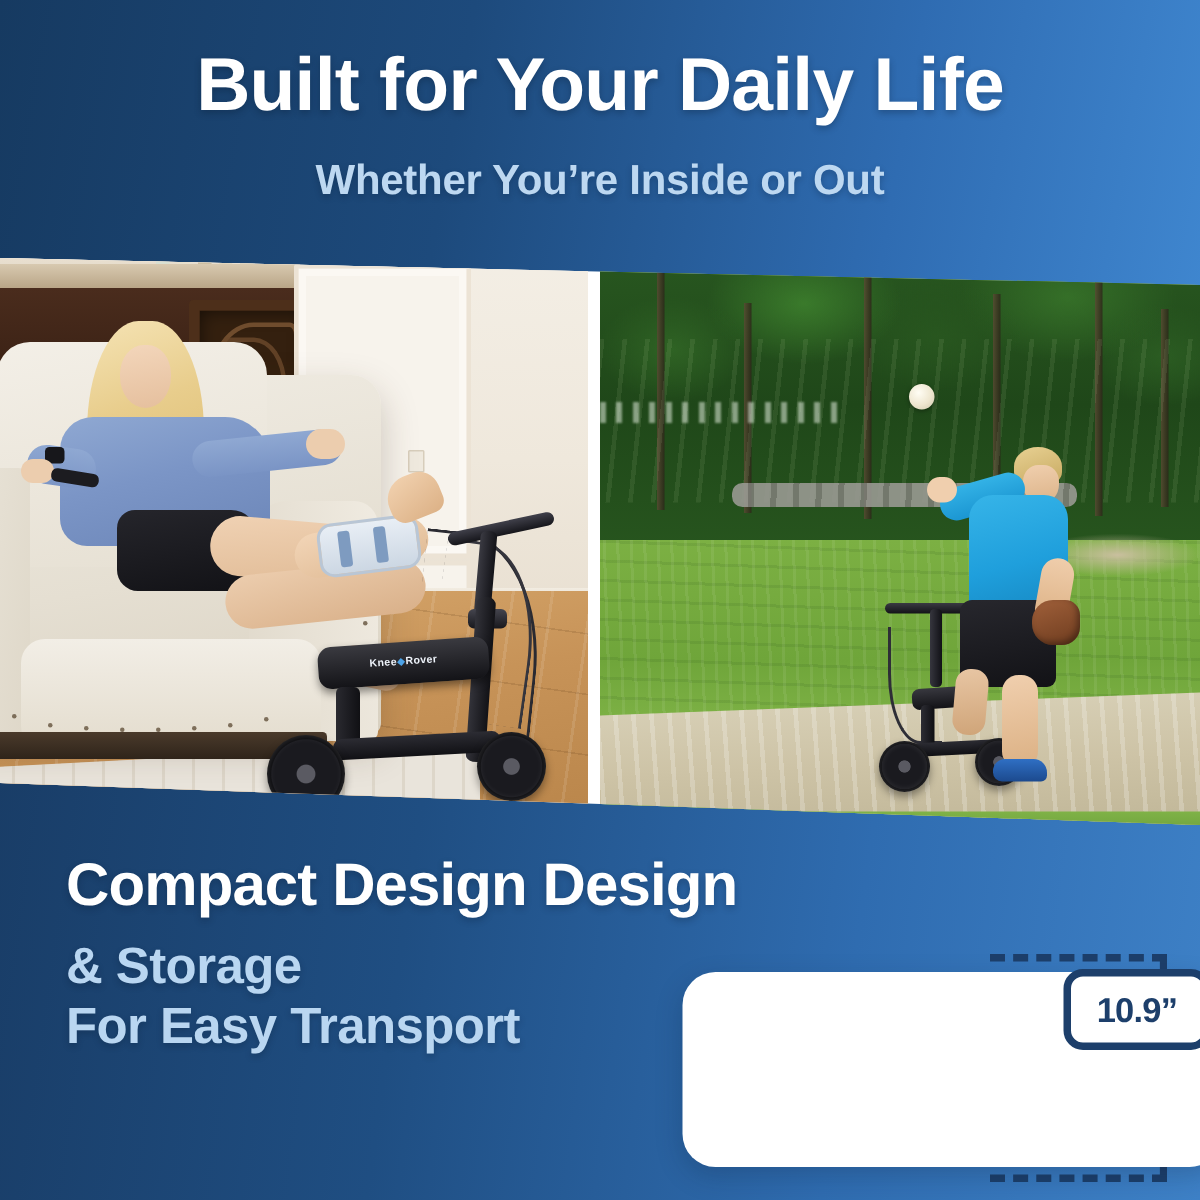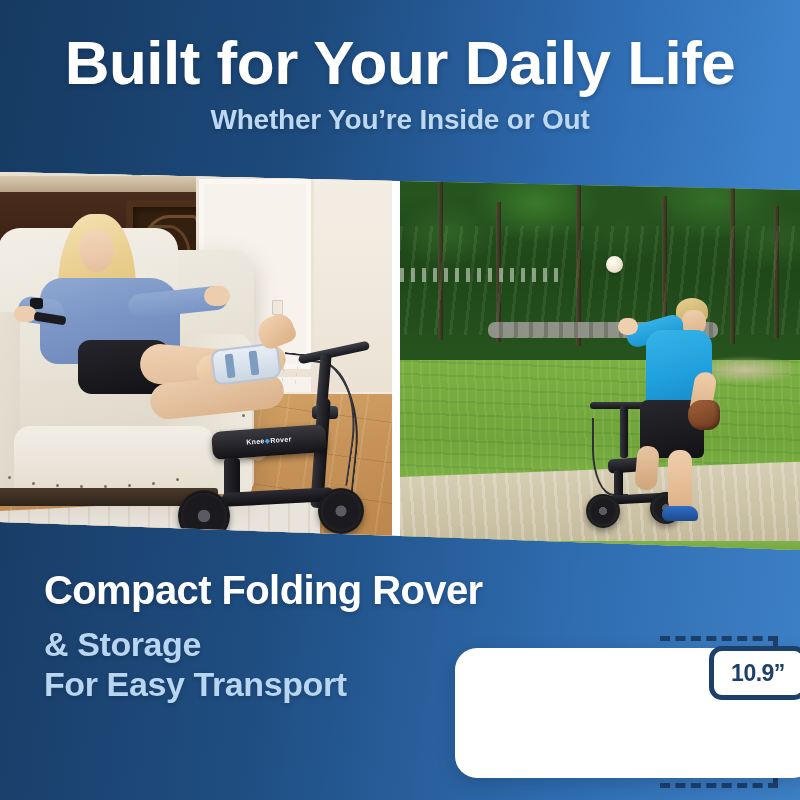--- a/index.html
+++ b/index.html
@@ -12,21 +12,21 @@
   #page{position:relative;width:800px;height:800px;overflow:hidden;}
 
   
   .header{
     position:absolute;left:0;top:0;width:800px;height:200px;
     background:linear-gradient(100deg,#163a61 0%,#1d4a7c 38%,#2f6cb2 74%,#3f86cf 100%);
     z-index:1;
   }
   .headline{
     position:absolute;left:0;top:30px;width:800px;text-align:center;
-    color:#ffffff;font-weight:bold;font-size:62px;letter-spacing:-0.5px;
+    color:#ffffff;font-weight:bold;font-size:50px;letter-spacing:-0.5px;
     line-height:1.05;
     text-shadow:0 2px 5px rgba(6,22,44,.30);
     white-space:nowrap;
   }
   .subhead{
     position:absolute;left:0;top:104px;width:800px;text-align:center;
     color:#bdd8f1;font-weight:bold;font-size:28px;letter-spacing:-0.2px;
     text-shadow:0 2px 4px rgba(6,22,44,.25);
     white-space:nowrap;
   }
@@ -481,21 +481,21 @@
         <div class="glove"></div>
         <div class="boy-legB"></div>
         <div class="boy-legF"></div>
         <div class="shoe"></div>
       </div>
     </div>
   </div>
 
   <div class="bottom"></div>
 
-  <div class="b-title">Compact Folding Rover</div>
+  <div class="b-title">Compact Design Design</div>
   <div class="b-sub">
     <div>&amp; Storage</div>
     <div>For Easy Transport</div>
   </div>
 
   <div class="bracket">
     <div class="hline htop"></div>
     <div class="vline"></div>
     <div class="hline hbot"></div>
   </div>

